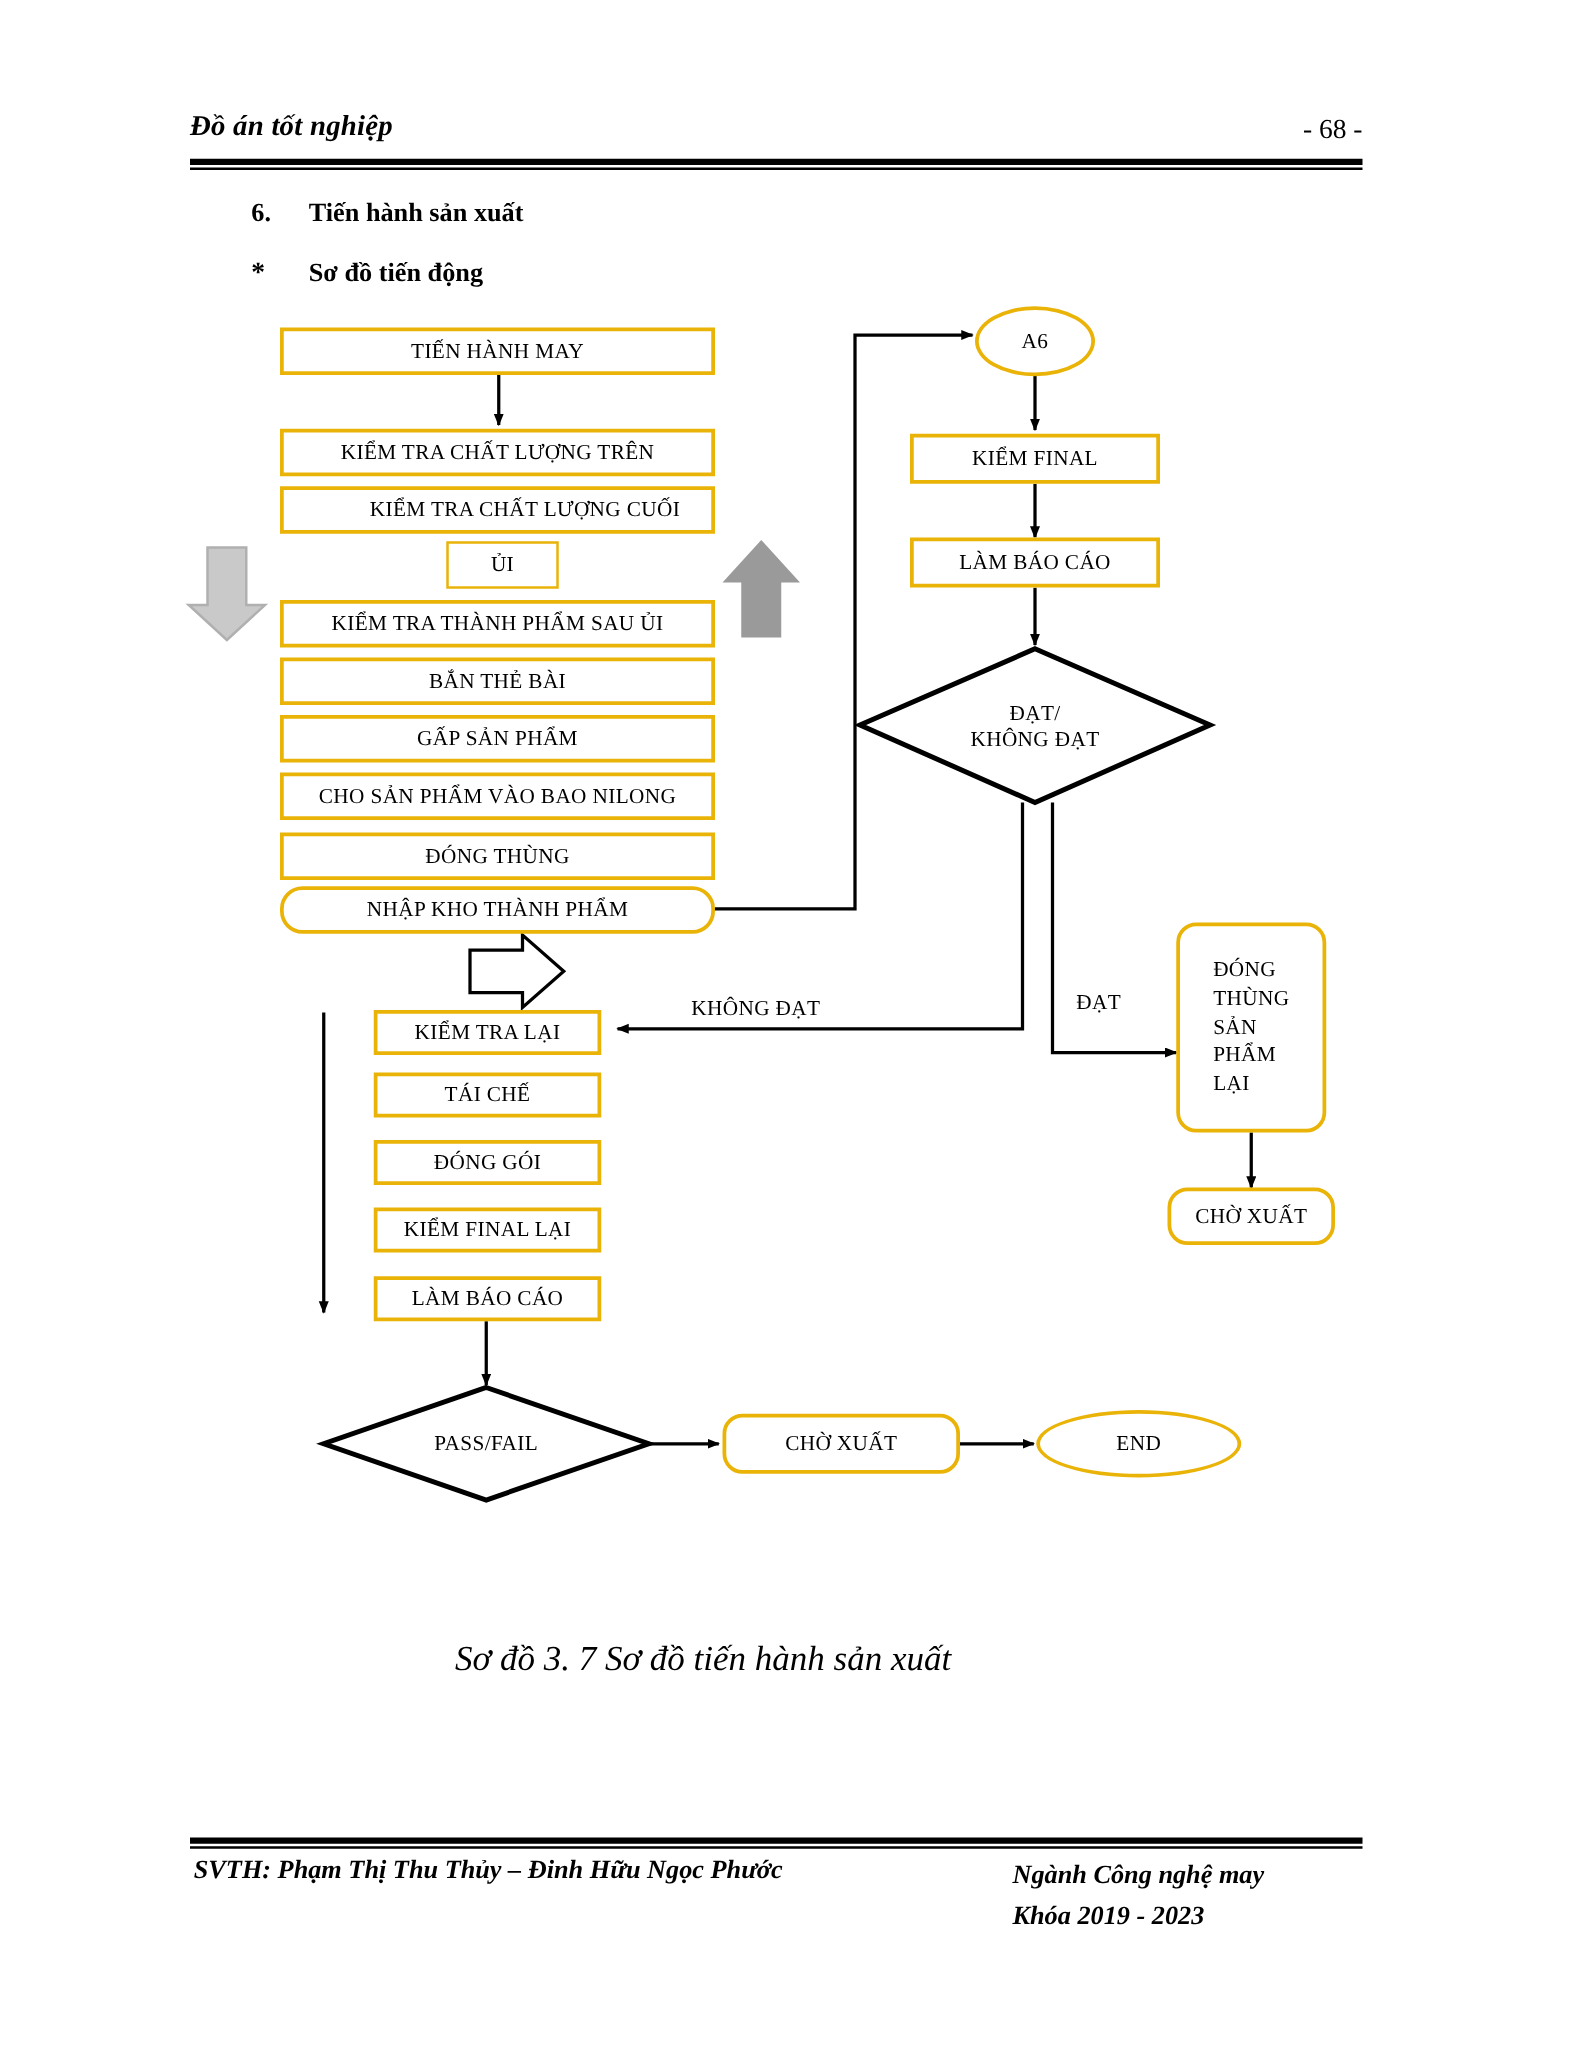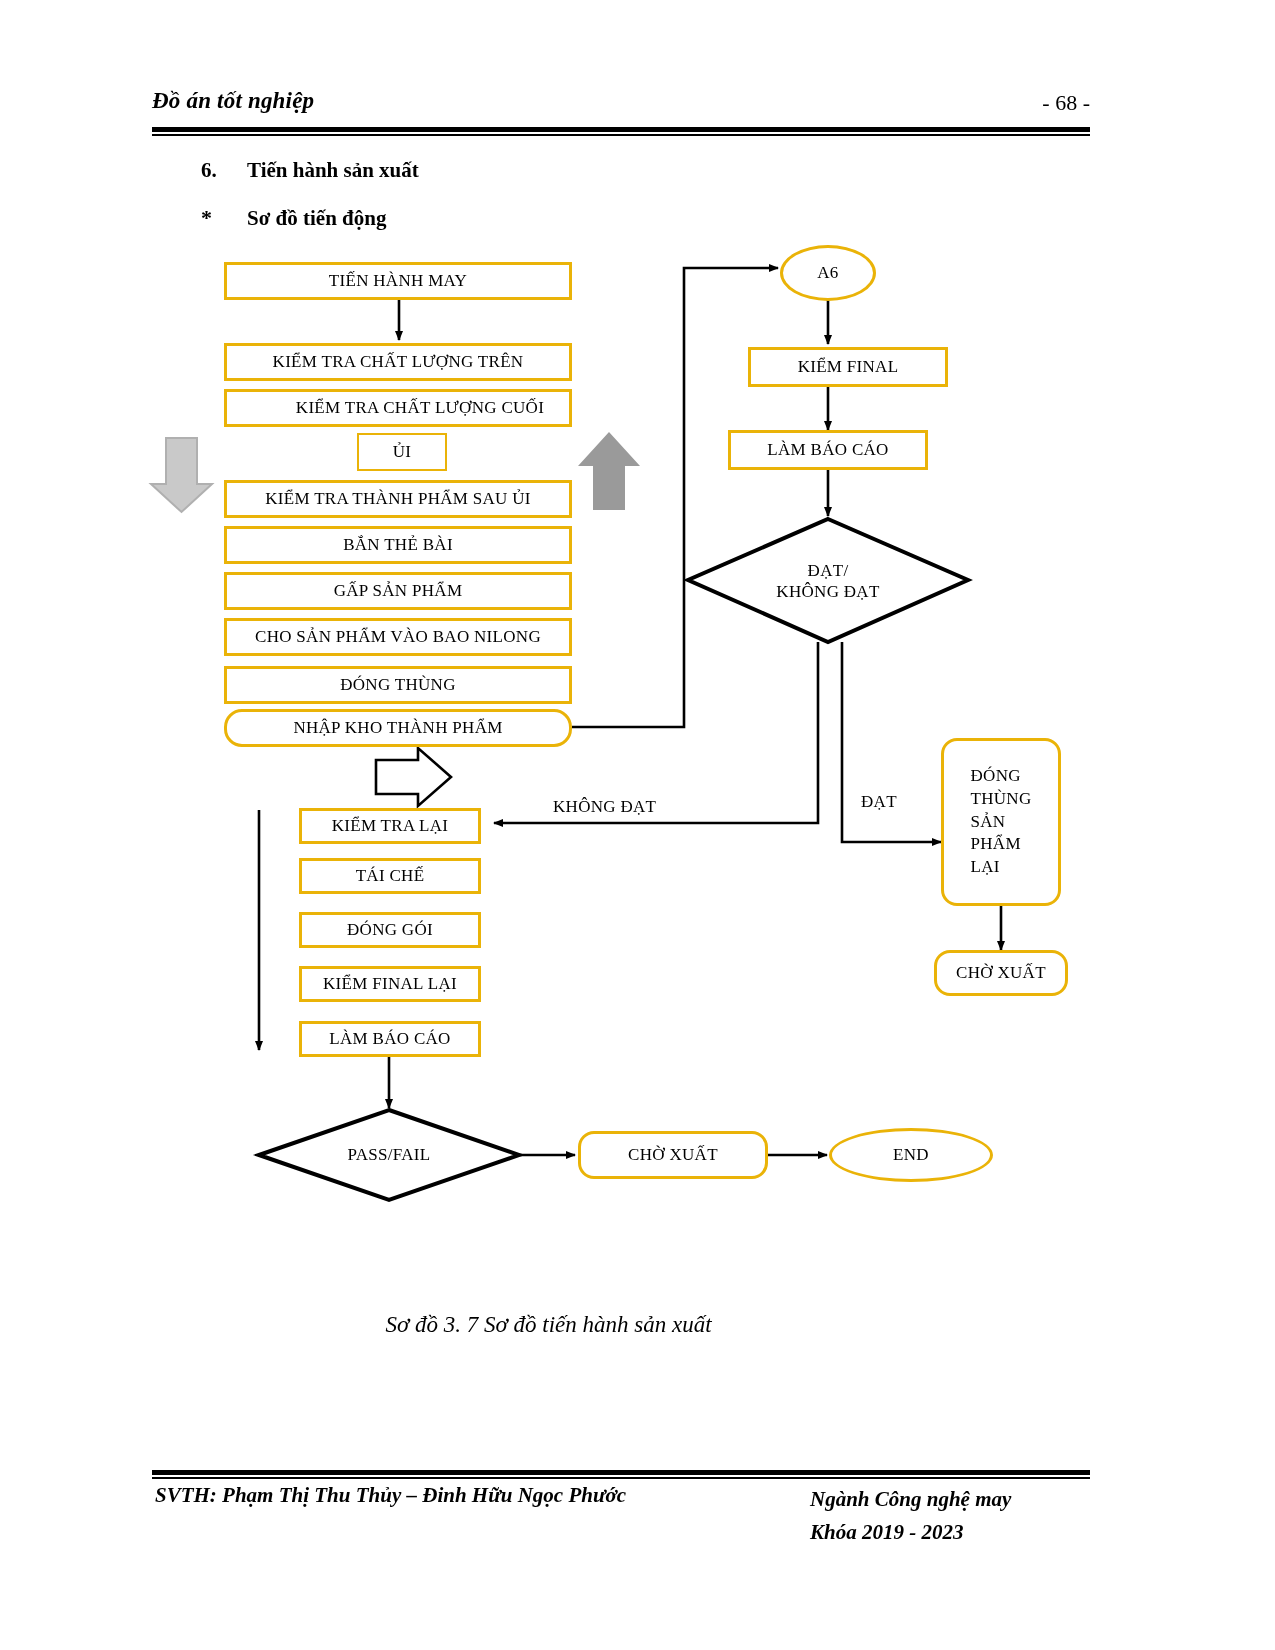--- a/index.html
+++ b/index.html
@@ -128,26 +128,26 @@
     font-size: 17px;
     letter-spacing: 0.3px;
     white-space: nowrap;
     background: #ffffff;
     z-index: 4;
   }
 
   
   #caption {
     position: absolute;
-    left: 0;
+    left: 14px;
     top: 1312px;
     width: 1097px;
     text-align: center;
     font-style: italic;
-    font-size: 23px;
+    font-size: 28px;
   }
 
   
   #footer-left {
     position: absolute;
     left: 155px;
     top: 1483px;
     font-style: italic;
     font-weight: 700;
     font-size: 21px;
@@ -244,21 +244,21 @@
     <div class="node thick" style="left:224px; top:572px; width:348px; height:38px;">GẤP SẢN PHẨM</div>
 
     <div class="node thick" style="left:224px; top:666px; width:348px; height:38px;">ĐÓNG THÙNG</div>
 
     <div class="node thick" style="left:224px; top:618px; width:348px; height:38px;">CHO SẢN PHẨM VÀO BAO NILONG</div>
 
     <div class="node thick" style="left:224px; top:709px; width:348px; height:38px;border-radius:18px;">NHẬP KHO THÀNH PHẨM</div>
 
     <div class="node thick ellipse" style="left:780px; top:245px; width:96px; height:56px;">A6</div>
 
-    <div class="node thick" style="left:728px; top:347px; width:200px; height:40px;margin-left:20px;">KIỂM FINAL</div>
+    <div class="node thick" style="left:728px; top:347px; width:200px; height:40px;">KIỂM FINAL</div>
 
     <div class="node thick" style="left:728px; top:430px; width:200px; height:40px;">LÀM BÁO CÁO</div>
 
     <div class="diamond-label" style="left:748px; top:552px; width:160px; height:58px;">
       <span>ĐẠT/<br>KHÔNG ĐẠT</span>
     </div>
 
     <div class="edge-label" style="left:553px; top:797px;">KHÔNG ĐẠT</div>
     <div class="edge-label" style="left:861px; top:792px;">ĐẠT</div>
 

